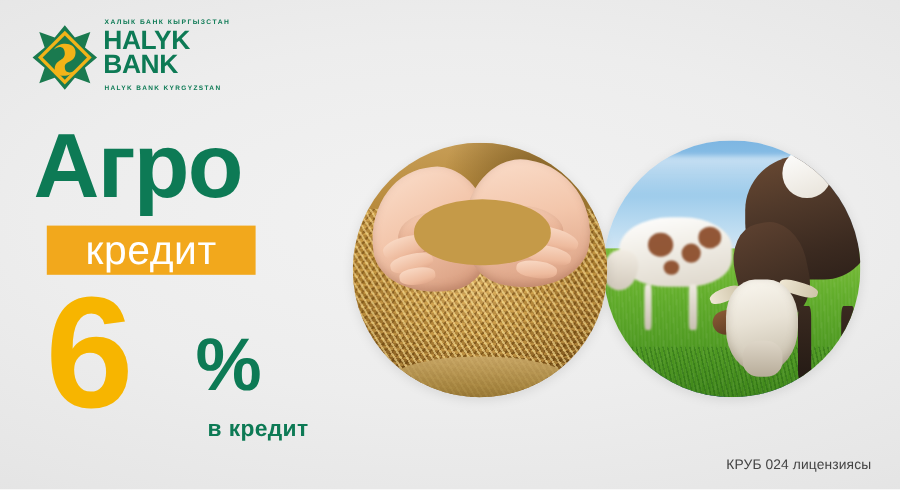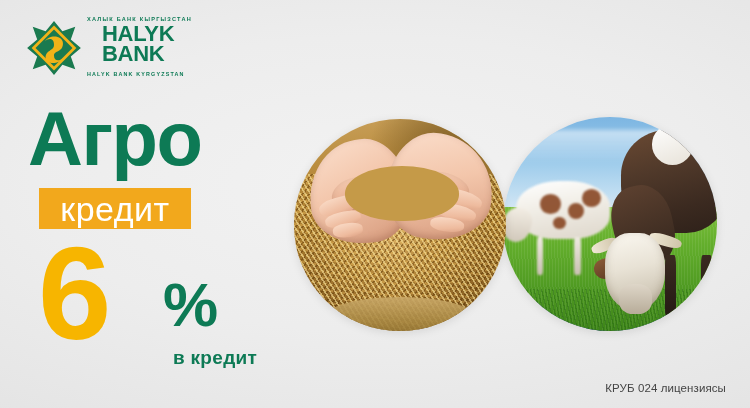--- a/index.html
+++ b/index.html
@@ -15,39 +15,39 @@
   }
   
   .logo{position:absolute;left:26px;top:14px;width:190px;height:68px;}
   .logo-mark{position:absolute;left:0;top:6px;width:56px;height:56px;}
   .logo-text-block{position:absolute;left:60px;top:0;width:130px;height:68px;}
   .logo-top-line{
     font-size:5.6px;letter-spacing:1.25px;color:#0d7a55;
     font-weight:700;white-space:nowrap;line-height:1;
     position:absolute;top:3px;left:1px;
   }
-  .logo-main{position:absolute;top:10px;left:16px;line-height:0.92;}
+  .logo-main{position:absolute;top:10px;left:0;line-height:0.92;}
   .logo-main span{
     display:block;font-size:22px;font-weight:700;color:#0d7a55;
     letter-spacing:-0.3px;
   }
   .logo-bot-line{
     font-size:5.4px;letter-spacing:1.15px;color:#0d7a55;
     font-weight:700;white-space:nowrap;line-height:1;
     position:absolute;top:58px;left:1px;
   }
   
   .headline{
     position:absolute;left:28px;top:101px;
     font-size:76px;font-weight:700;color:#0d7a55;
     letter-spacing:-1.5px;line-height:1;
   }
   .credit-box{
     position:absolute;left:39px;top:188px;
-    width:152px;height:41px;
+    width:174px;height:41px;
     background:#f2a81c;
     display:flex;align-items:center;justify-content:center;
   }
   .credit-box span{
     font-size:34px;color:#ffffff;font-weight:400;letter-spacing:0.5px;
     line-height:1;
   }
   .rate-wrap{position:absolute;left:30px;top:236px;width:230px;height:145px;}
   .rate-number{
     position:absolute;left:8px;top:-8px;

